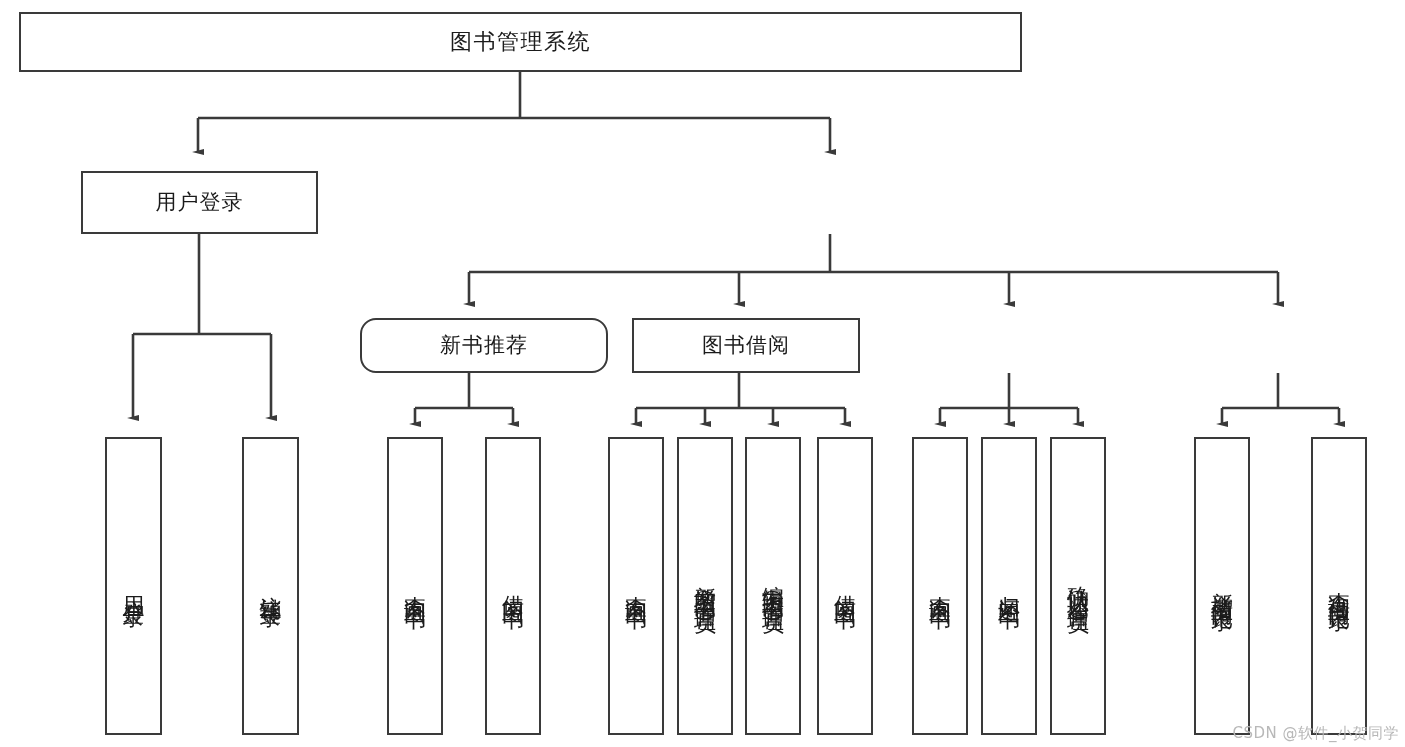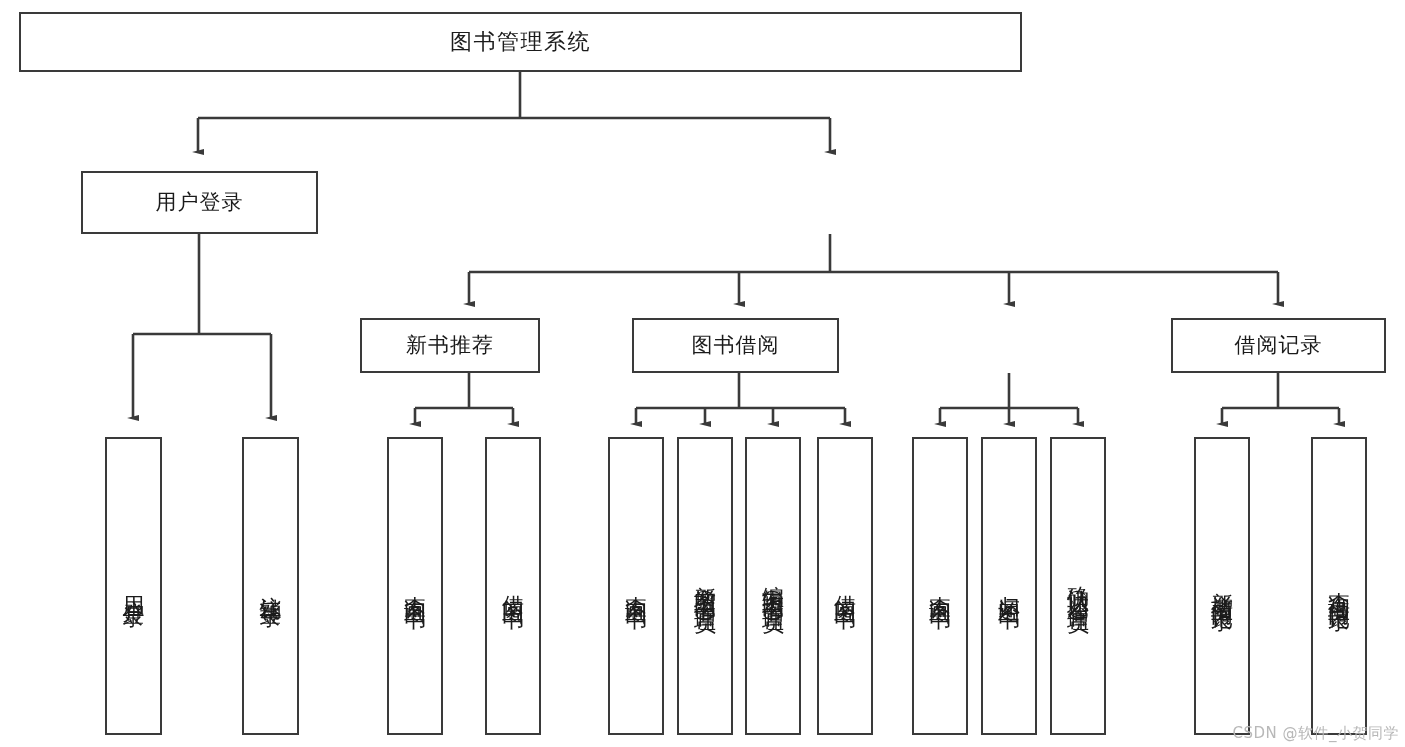--- a/index.html
+++ b/index.html
@@ -132,28 +132,25 @@
   </svg>
 
   <div class="node h root" style="left:19px; top:12px; width:1003px; height:60px;">
     <span class="label">图书管理系统</span>
   </div>
 
   <div class="node h" style="left:81px; top:171px; width:237px; height:63px;">
     <span class="label">用户登录</span>
   </div>
 
-  <div class="node h" style="left:360px; top:318px; width:180px; height:55px;">
+  <div class="node h" style="left:360px; top:318px; width:248px; height:55px;border-radius:16px;">
     <span class="label">新书推荐</span>
   </div>
-  <div class="node h" style="left:632px; top:318px; width:207px; height:55px;">
+  <div class="node h" style="left:632px; top:318px; width:228px; height:55px;">
     <span class="label">图书借阅</span>
-  </div>
-  <div class="node h" style="left:1171px; top:318px; width:215px; height:55px;">
-    <span class="label">借阅记录</span>
   </div>
 
   <div class="node v" style="left:105px; top:437px; width:57px; height:298px;">
     <span class="label">用户登录</span>
   </div>
   <div class="node v" style="left:242px; top:437px; width:57px; height:298px;">
     <span class="label">注销登录</span>
   </div>
 
   <div class="node v" style="left:387px; top:437px; width:56px; height:298px;">

